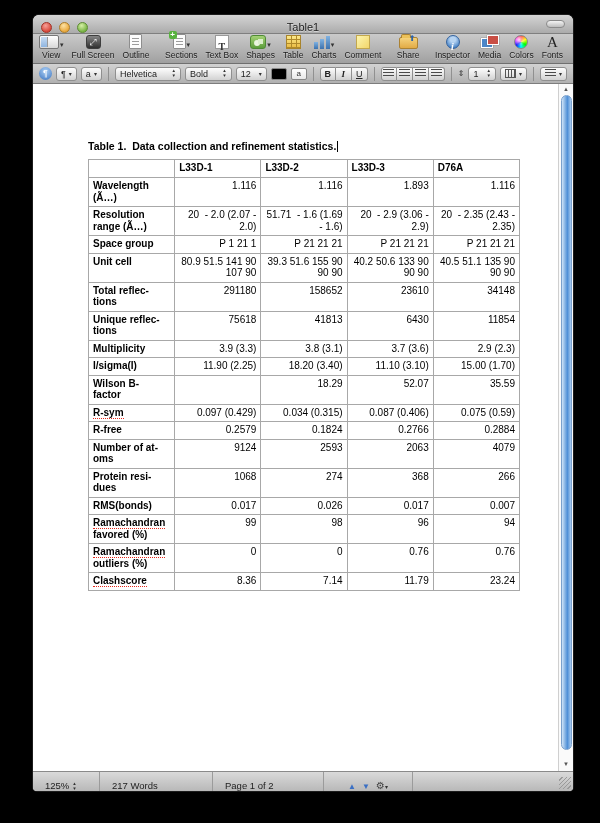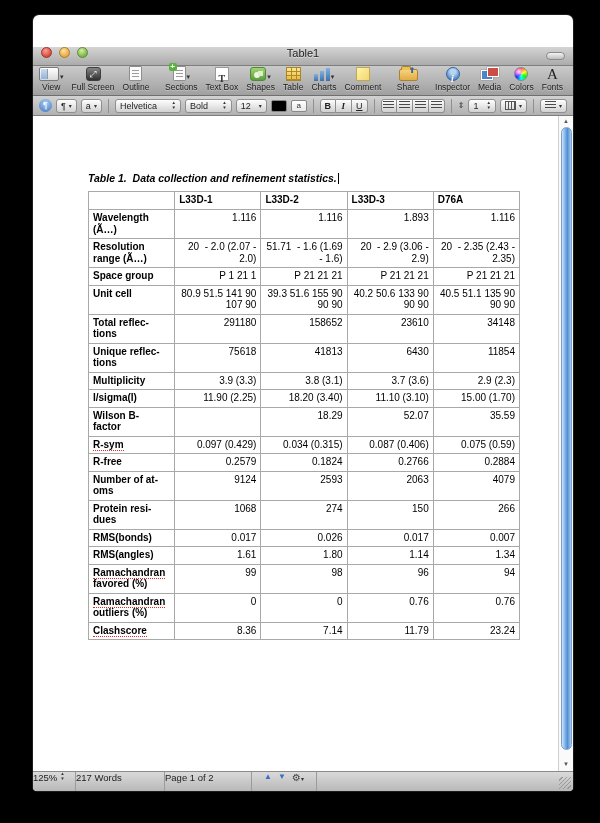--- a/index.html
+++ b/index.html
@@ -2,21 +2,21 @@
 <html><head>
 <meta charset="utf-8">
 <style>
   html,body{margin:0;padding:0;}
   body{width:600px;height:823px;background:#000;position:relative;overflow:hidden;
        font-family:"Liberation Sans","DejaVu Sans",sans-serif;}
   .window{position:absolute;left:33px;top:15px;width:540px;height:776px;border-radius:6px 6px 4px 4px;
           overflow:hidden;display:flex;flex-direction:column;background:#fff;box-shadow:0 0 0 1px #1c1c1c;}
   
   .titlebar{height:18px;flex:0 0 auto;background:linear-gradient(#d4d4d4,#ababab);
-            border-bottom:1px solid #7f7f7f;display:flex;align-items:flex-start;position:relative;margin-top:32px;}
+            border-bottom:1px solid #7f7f7f;display:flex;align-items:flex-end;position:relative;}
   .lights{display:flex;gap:7px;padding-left:8px;}
   .light{width:11px;height:11px;border-radius:50%;box-sizing:border-box;}
   .light.red{background:radial-gradient(circle at 40% 30%,#f6a097,#d94a3c 70%);border:1px solid #a03227;}
   .light.yellow{background:radial-gradient(circle at 40% 30%,#fbe2a5,#eaa93e 70%);border:1px solid #ad7d27;}
   .light.green{background:radial-gradient(circle at 40% 30%,#d6efa5,#7ab546 70%);border:1px solid #5d8c31;}
   .win-title{position:absolute;left:0;right:0;text-align:center;font-size:11px;color:#222;
              text-shadow:0 1px 0 rgba(255,255,255,.5);}
   .lozenge{position:absolute;right:8px;top:5px;width:19px;height:8px;border-radius:4px;
            background:linear-gradient(#f4f4f4,#bdbdbd);border:1px solid #8a8a8a;box-sizing:border-box;}
   
@@ -93,40 +93,40 @@
   .ital-i{font:italic bold 9px "Liberation Serif","DejaVu Serif",serif;}
   .und-u{font-size:9px;text-decoration:underline;}
   .al{width:11px;height:9px;background:repeating-linear-gradient(#4a4a4a 0 1px,transparent 1px 3px);}
   .cols-ic{width:11px;height:9px;border:1px solid #555;
         background:repeating-linear-gradient(90deg,transparent 0 2px,#555 2px 3px);box-sizing:border-box;}
   .list-ic{width:11px;height:9px;background:repeating-linear-gradient(#4a4a4a 0 1px,transparent 1px 3px);}
   .lh-ic{font-size:8px;color:#333;}
   
   .docarea{flex:1 1 auto;position:relative;background:#fff;overflow:hidden;}
   .page-content{position:absolute;left:55px;top:56px;width:410px;}
-  .caption{font-size:10.5px;font-weight:bold;color:#000;margin-bottom:7px;white-space:nowrap;font-style:italic;}
+  .caption{font-size:10.5px;font-weight:bold;color:#000;margin-bottom:7px;white-space:nowrap;}
   .caret-bar{display:inline-block;width:1px;height:11px;background:#000;vertical-align:-2px;margin-left:1px;}
   table.stats{border-collapse:collapse;width:432px;table-layout:fixed;}
   table.stats th,table.stats td{border:1px solid #a8a8a8;font-size:10px;line-height:11.5px;
         padding:2px 4px 3px;vertical-align:top;color:#000;}
   table.stats th{font-weight:bold;text-align:left;height:12px;}
   td.lbl{font-weight:bold;white-space:pre-line;}
   td.val{text-align:right;white-space:pre-line;}
   .sq{border-bottom:1px dotted #e8281b;}
   
   .scrollbar{position:absolute;top:0;right:0;bottom:0;width:15px;background:#fafafa;border-left:1px solid #cfcfcf;box-sizing:border-box;}
   .sb-arrow{position:absolute;left:0;right:0;text-align:center;font-size:6px;color:#555;}
   .sb-up{top:2px;}
   .sb-down{bottom:4px;}
   .sb-thumb{position:absolute;left:1.5px;width:11px;top:11px;bottom:21px;border-radius:6px;
         background:linear-gradient(90deg,#cfe3f7,#79abe1 40%,#4e8ed6 60%,#a9cbef);border:1px solid #7aa0cc;box-sizing:border-box;}
   
   .statusbar{height:20px;flex:0 0 auto;background:linear-gradient(#dadada,#b8b8b8);border-top:1px solid #8a8a8a;
         display:flex;align-items:stretch;font-size:9.5px;color:#222;box-sizing:border-box;position:relative;}
-  .sseg{display:flex;align-items:flex-start;gap:3px;padding:0 0;border-right:1px solid #9b9b9b;}
+  .sseg{display:flex;align-items:flex-end;gap:3px;padding:0 12px;border-right:1px solid #9b9b9b;}
   .nav-arrow{font-size:8px;color:#3a6fc4;}
   .gear{font-size:10px;color:#444;}
   .grip{position:absolute;right:2px;bottom:2px;width:12px;height:12px;
         background:repeating-linear-gradient(135deg,transparent 0 2px,#9a9a9a 2px 3px);}
 </style>
 </head>
 <body>
 
 <div class="window">
 
@@ -421,36 +421,29 @@
               <td class="val">9124</td>
               <td class="val">2593</td>
               <td class="val">2063</td>
               <td class="val">4079</td>
             </tr>
             <tr>
               <td class="lbl">Protein resi-
 dues</td>
               <td class="val">1068</td>
               <td class="val">274</td>
-              <td class="val">150</td>
+              <td class="val">368</td>
               <td class="val">266</td>
             </tr>
             <tr>
               <td class="lbl">RMS(bonds)</td>
               <td class="val">0.017</td>
               <td class="val">0.026</td>
               <td class="val">0.017</td>
               <td class="val">0.007</td>
-            </tr>
-            <tr>
-              <td class="lbl">RMS(angles)</td>
-              <td class="val">1.61</td>
-              <td class="val">1.80</td>
-              <td class="val">1.14</td>
-              <td class="val">1.34</td>
             </tr>
             <tr>
               <td class="lbl"><span class="sq">Ramachandran</span>
 favored (%)</td>
               <td class="val">99</td>
               <td class="val">98</td>
               <td class="val">96</td>
               <td class="val">94</td>
             </tr>
             <tr>

